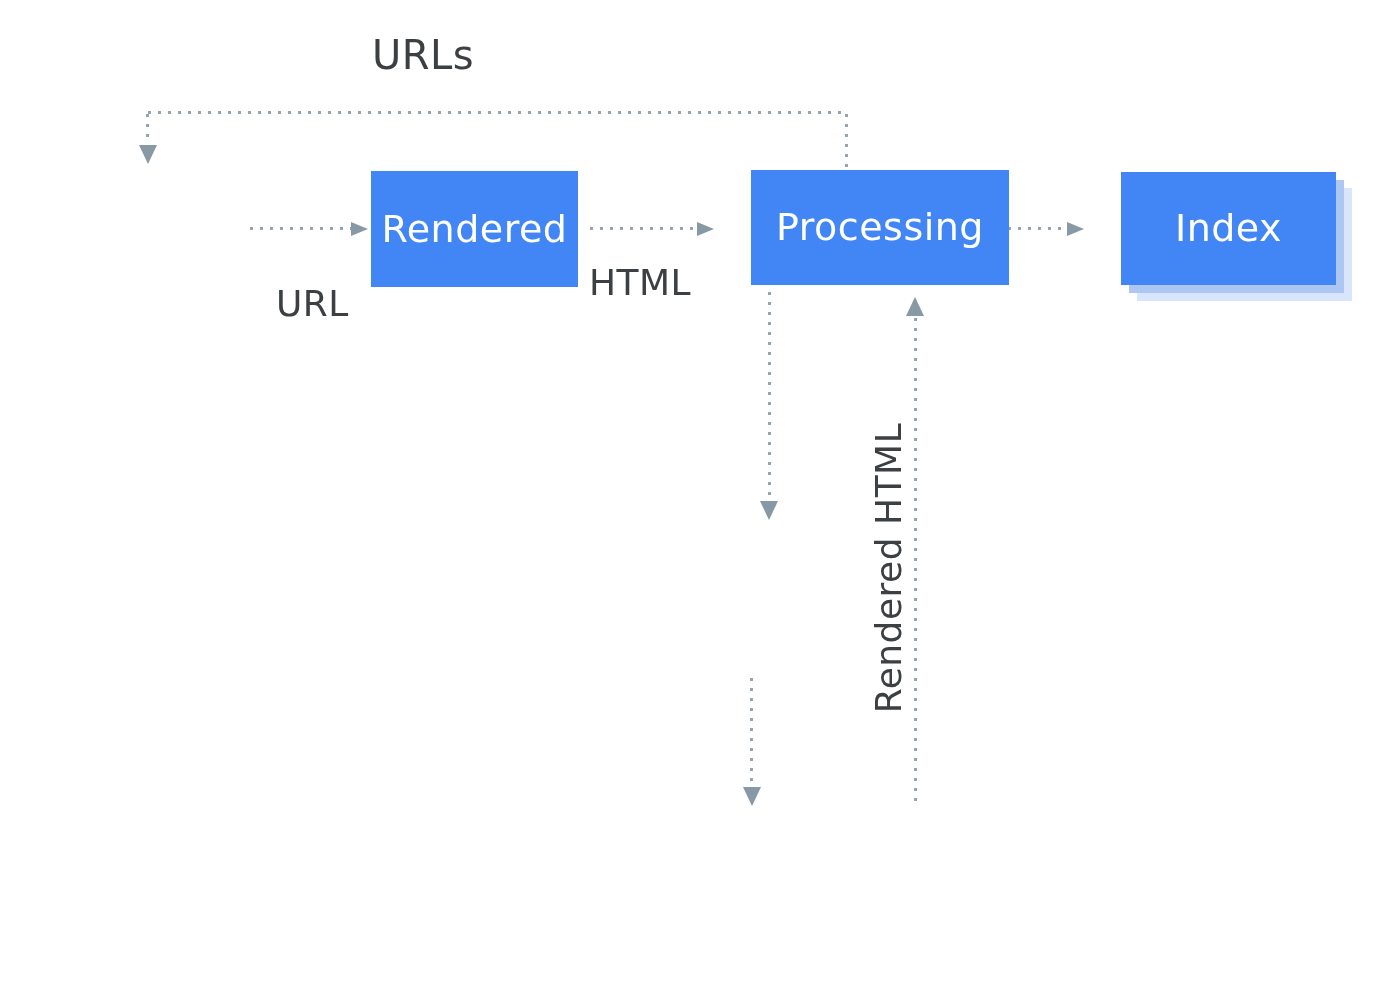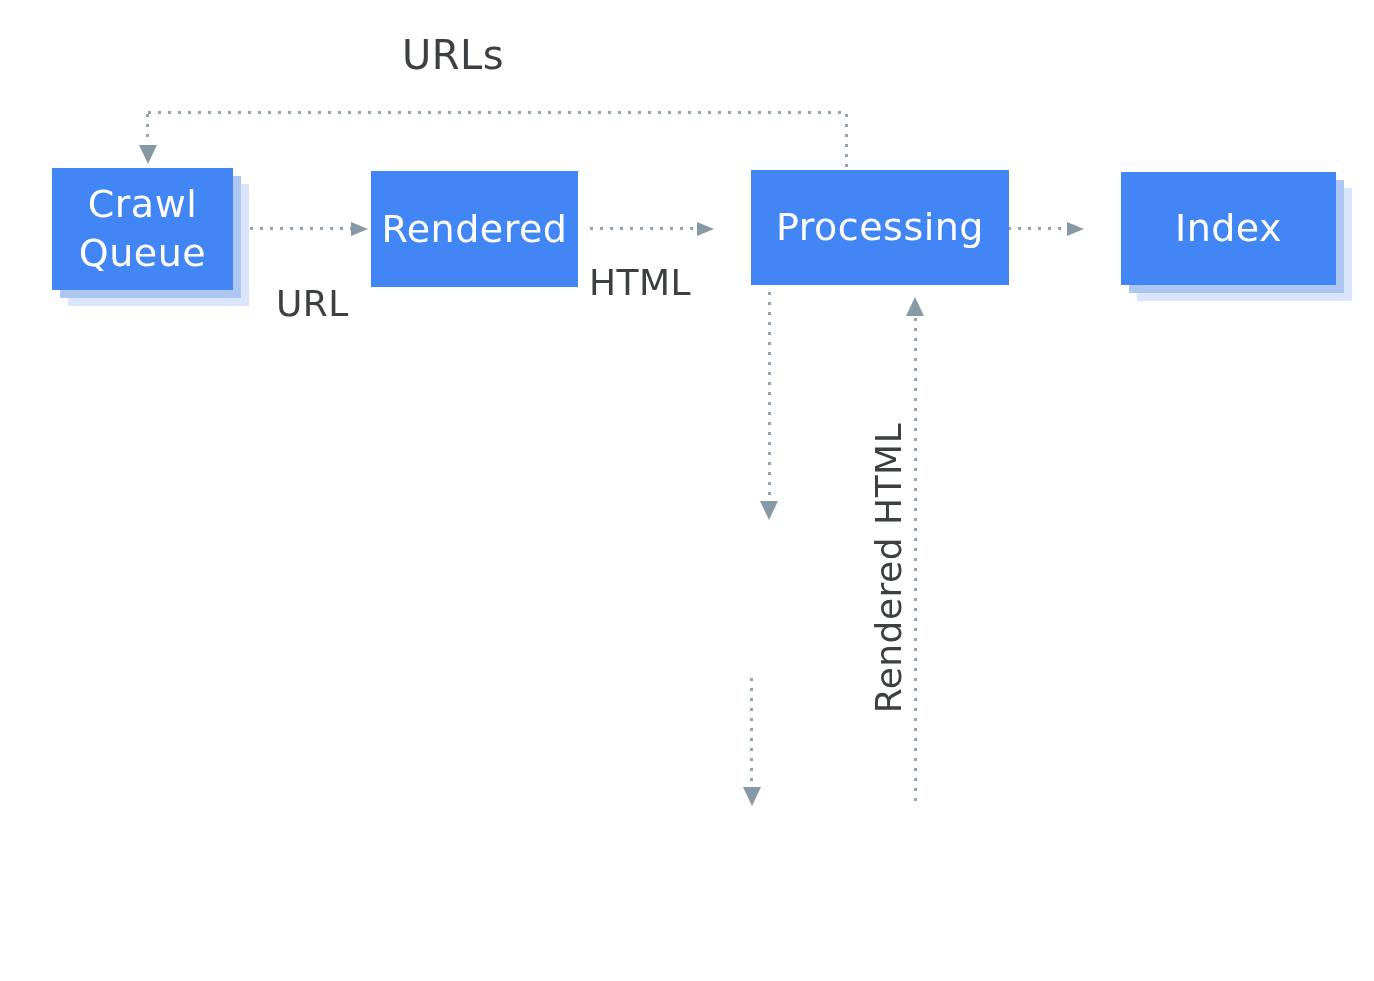--- a/index.html
+++ b/index.html
@@ -95,28 +95,25 @@
 
   <div class="conn v" style="left:768px; top:292px; height:208px;"></div>
   <div class="arr down" style="left:760px; top:501px;"></div>
 
   <div class="conn v" style="left:750px; top:678px; height:108px;"></div>
   <div class="arr down" style="left:743px; top:787px;"></div>
 
   <div class="conn v" style="left:914px; top:318px; height:487px;"></div>
   <div class="arr up" style="left:906px; top:297px;"></div>
 
-  <div class="edge-label big" style="left:402px; top:32px;">URLs</div>
+  <div class="edge-label big" style="left:372px; top:32px;">URLs</div>
   <div class="edge-label" style="left:276px; top:263px;margin-top:20px;">URL</div>
   <div class="edge-label" style="left:589px; top:262px;">HTML</div>
   <div class="edge-label vertical" style="left:888px; top:568px;">Rendered HTML</div>
 
-  <div class="node shadowed" style="left:52px; top:168px; width:181px; height:122px;">
-    <span>Crawl Queue</span>
-  </div>
 
   <div class="node" style="left:371px; top:171px; width:207px; height:116px;">
     <span>Rendered</span>
   </div>
 
   <div class="node" style="left:751px; top:170px; width:258px; height:115px;">
     <span>Processing</span>
   </div>
 
   <div class="node shadowed" style="left:1089px; top:172px; width:215px; height:113px;margin-left:32px;">

